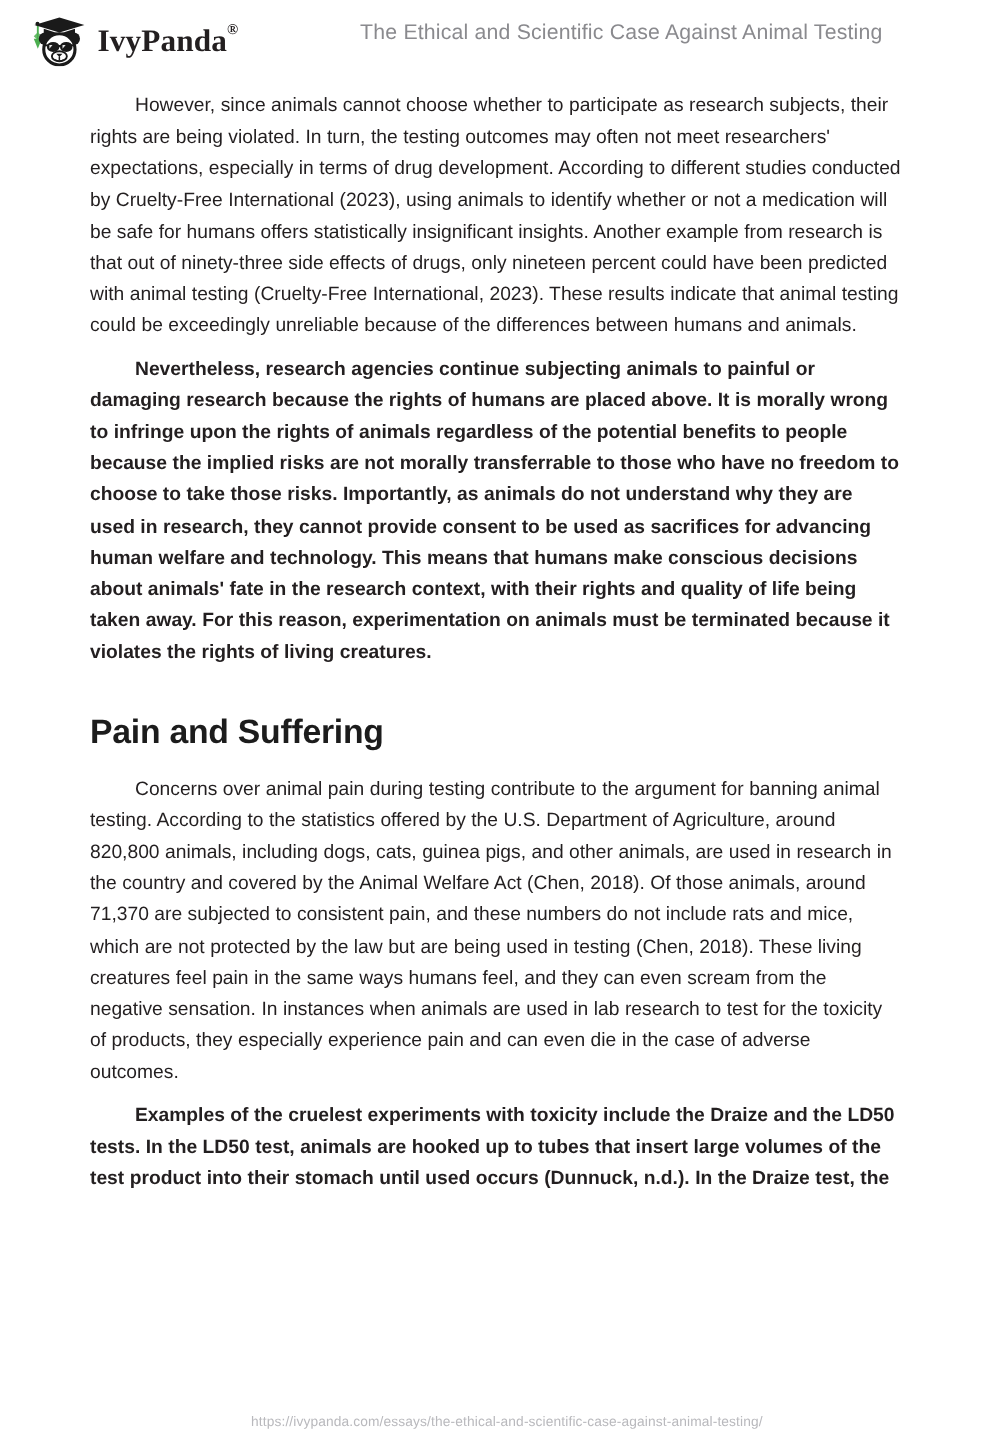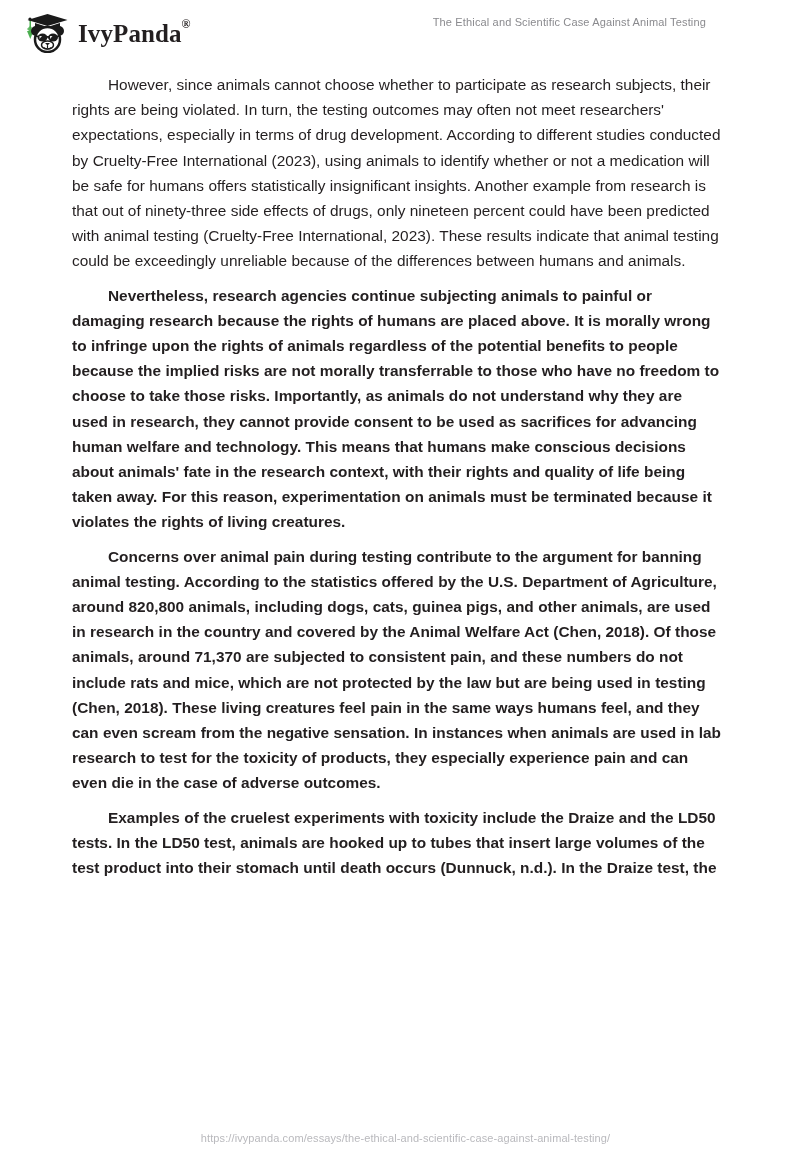--- a/index.html
+++ b/index.html
@@ -56,21 +56,21 @@
     font-size: 12px;
     vertical-align: super;
     position: relative;
     top: -4px;
     left: 0px;
   }
   .header-title {
     position: absolute;
     right: 22px;
     top: 16px;
-    font-size: 11px;
+    font-size: 17px;
     color: #8a8a8e;
     letter-spacing: 0.15px;
     white-space: nowrap;
     text-align: right;
   }
 
   
   .doc-body {
     position: absolute;
     top: 72px;
@@ -163,20 +163,21 @@
   </div>
 
   <div class="header-title">The Ethical and Scientific Case Against Animal Testing</div>
 </div>
 
 <div class="doc-body">
 
   <p class="para">However, since animals cannot choose whether to participate as research subjects, their rights are being violated. In turn, the testing outcomes may often not meet researchers' expectations, especially in terms of drug development. According to different studies conducted by Cruelty-Free International (2023), using animals to identify whether or not a medication will be safe for humans offers statistically insignificant insights. Another example from research is that out of ninety-three side effects of drugs, only nineteen percent could have been predicted with animal testing (Cruelty-Free International, 2023). These results indicate that animal testing could be exceedingly unreliable because of the differences between humans and animals.</p>
   <p class="para">Nevertheless, research agencies continue subjecting animals to painful or damaging research because the rights of humans are placed above. It is morally wrong to infringe upon the rights of animals regardless of the potential benefits to people because the implied risks are not morally transferrable to those who have no freedom to choose to take those risks. Importantly, as animals do not understand why they are used in research, they cannot provide consent to be used as sacrifices for advancing human welfare and technology. This means that humans make conscious decisions about animals' fate in the research context, with their rights and quality of life being taken away. For this reason, experimentation on animals must be terminated because it violates the rights of living creatures.</p>
 
+  <h2 class="section-heading">Pain and Suffering</h2>
 
   <p class="para">Concerns over animal pain during testing contribute to the argument for banning animal testing. According to the statistics offered by the U.S. Department of Agriculture, around 820,800 animals, including dogs, cats, guinea pigs, and other animals, are used in research in the country and covered by the Animal Welfare Act (Chen, 2018). Of those animals, around 71,370 are subjected to consistent pain, and these numbers do not include rats and mice, which are not protected by the law but are being used in testing (Chen, 2018). These living creatures feel pain in the same ways humans feel, and they can even scream from the negative sensation. In instances when animals are used in lab research to test for the toxicity of products, they especially experience pain and can even die in the case of adverse outcomes.</p>
-  <p class="para">Examples of the cruelest experiments with toxicity include the Draize and the LD50 tests. In the LD50 test, animals are hooked up to tubes that insert large volumes of the test product into their stomach until death occurs (Dunnuck, n.d.). In the Draize test, the</p>
+  <p class="para">Examples of the cruelest experiments with toxicity include the Draize and the LD50 tests. In the LD50 test, animals are hooked up to tubes that insert large volumes of the test product into their stomach until used occurs (Dunnuck, n.d.). In the Draize test, the</p>
 </div>
 
 <div class="page-footer">
   <span class="footer-url">https://ivypanda.com/essays/the-ethical-and-scientific-case-against-animal-testing/</span>
 </div>
 
 </body></html>

